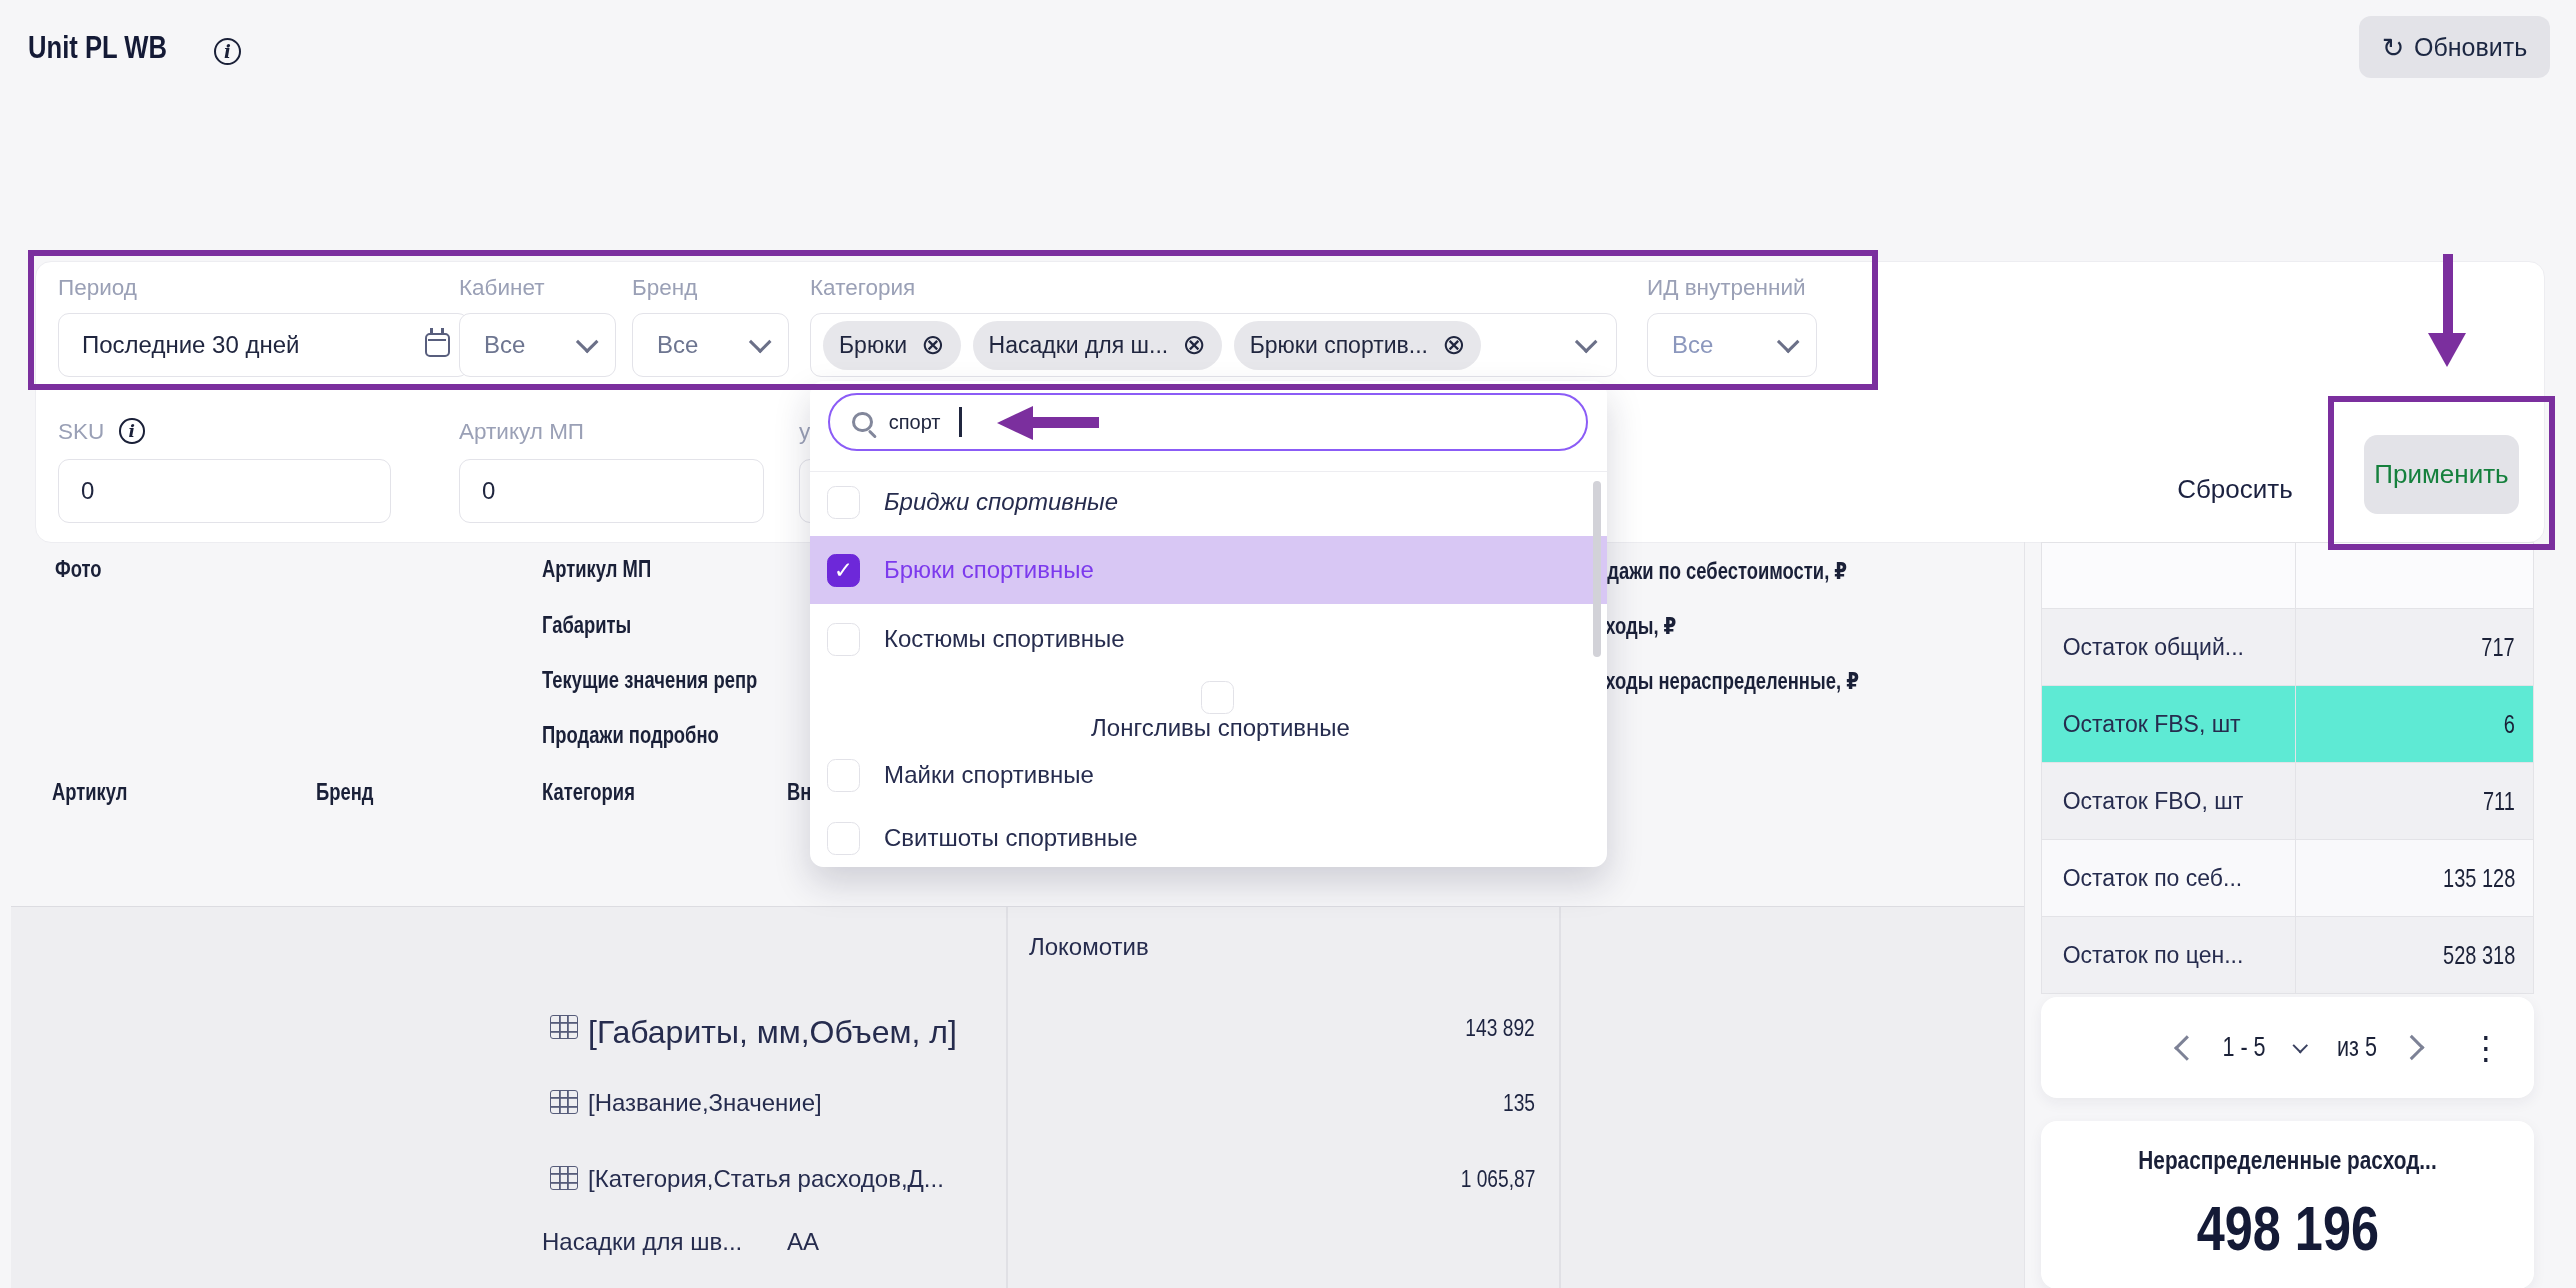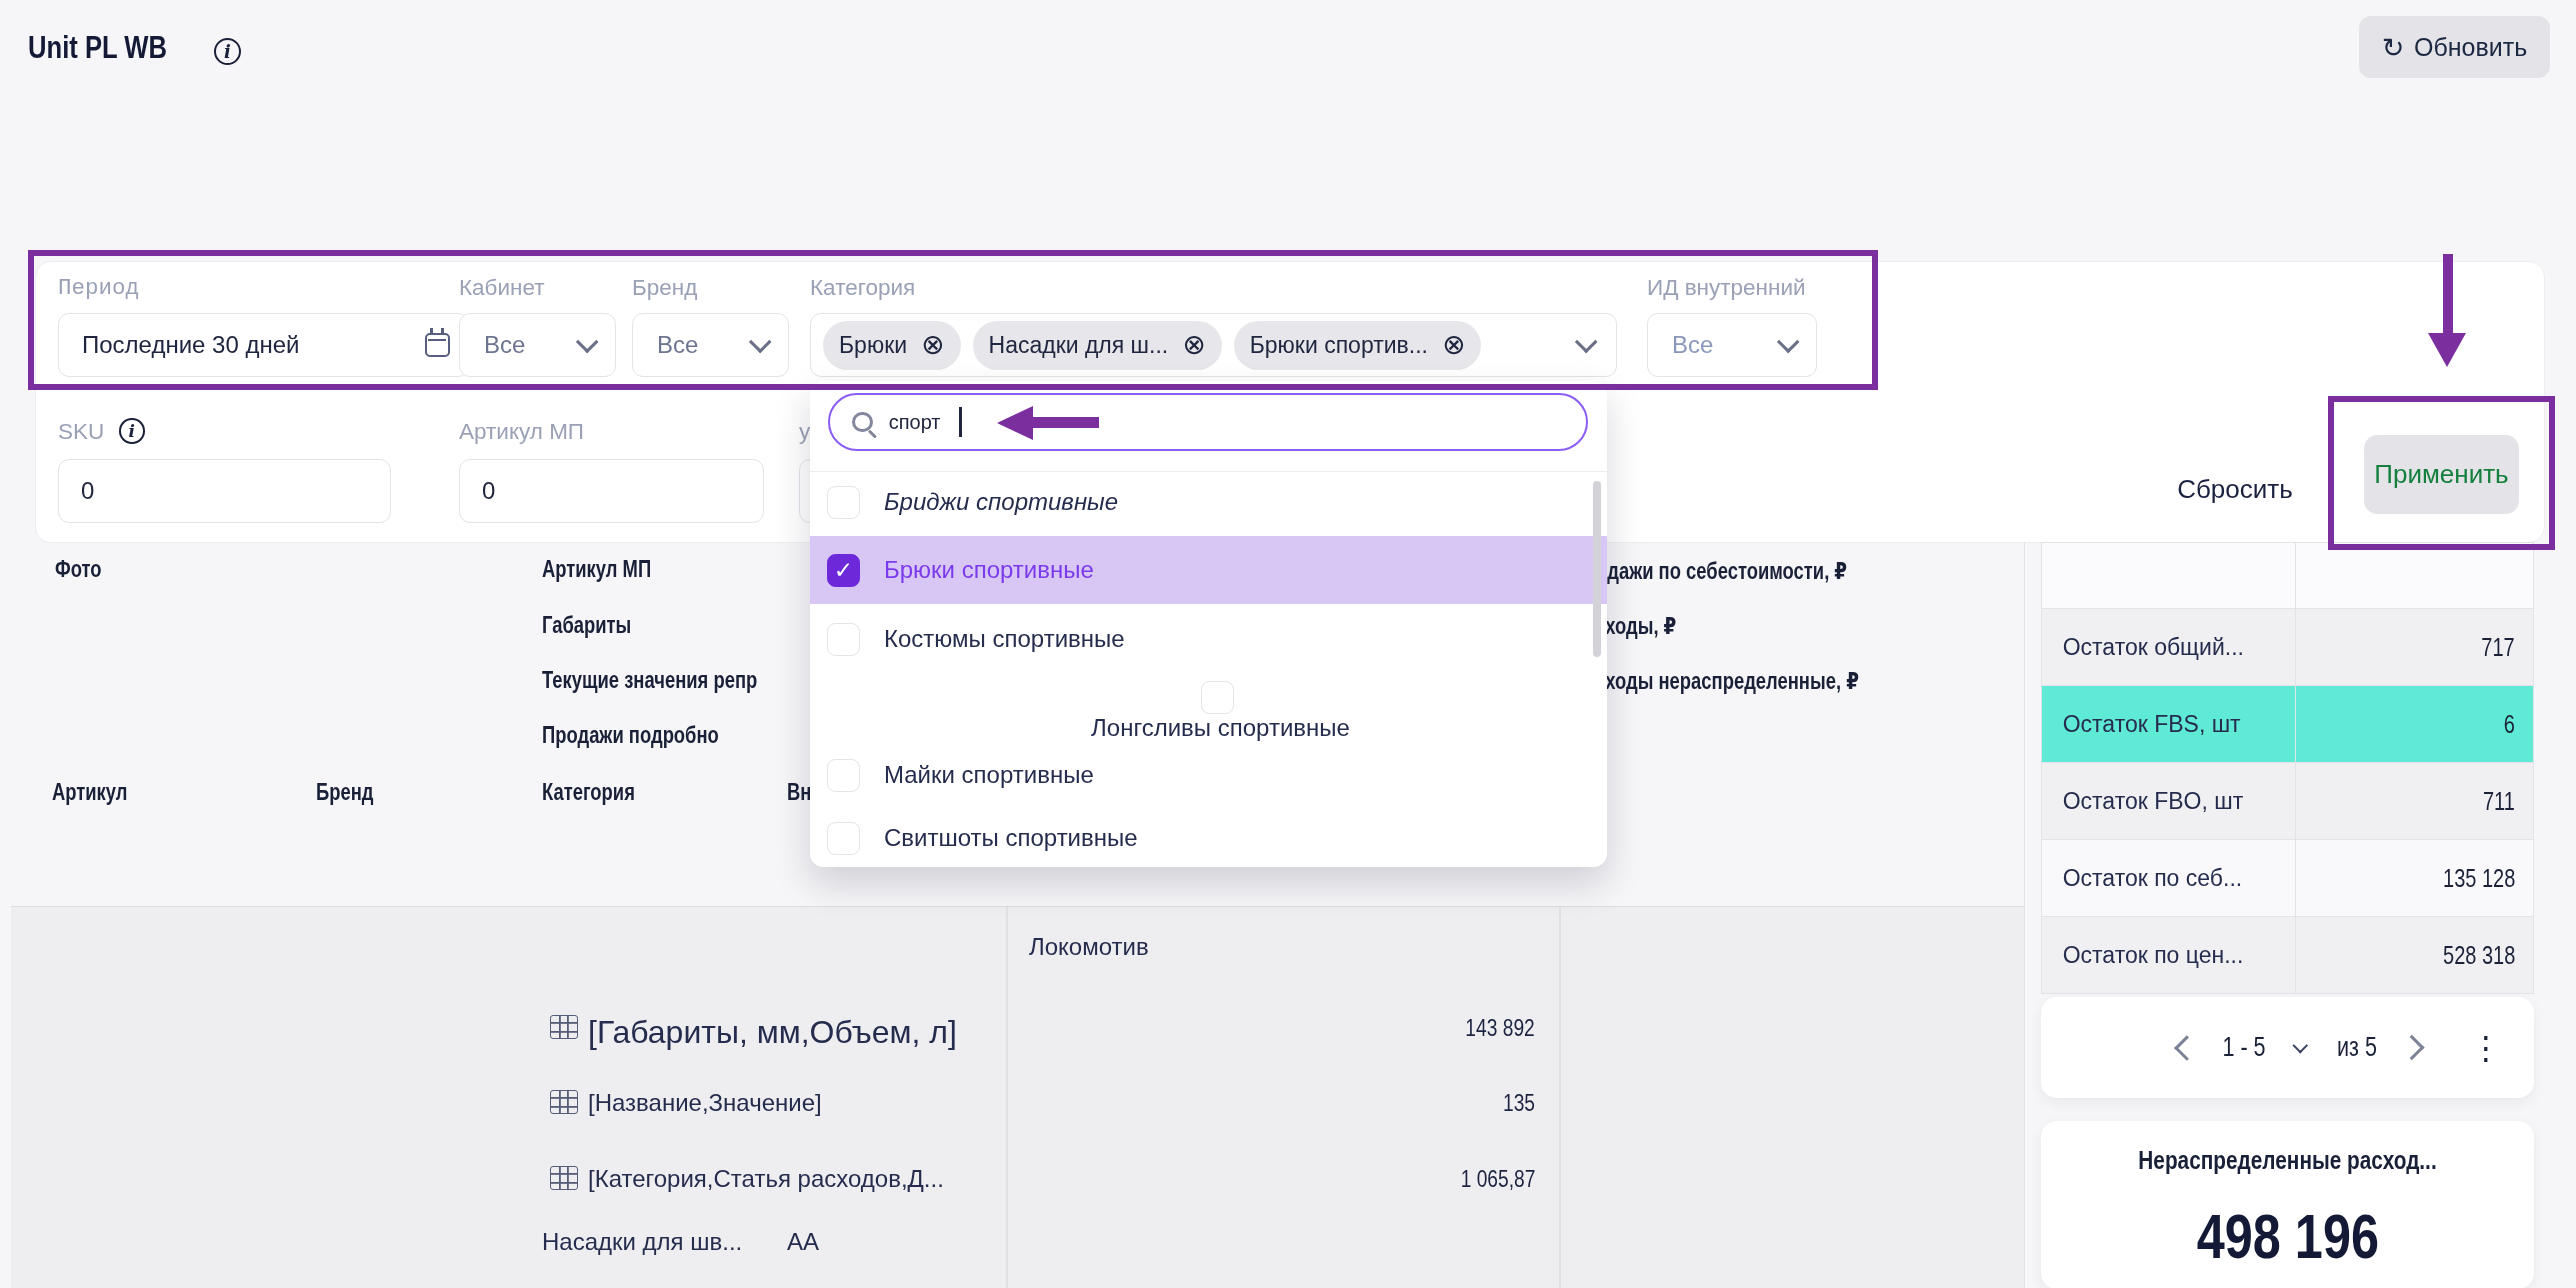--- a/index.html
+++ b/index.html
@@ -67,21 +67,21 @@
 <span class="ico-info abs" style="left:214px;top:38px;">i</span>
 
 <div class="abs" style="left:2359px;top:16px;width:191px;height:62px;background:#e3e3e8;border-radius:12px;
      display:flex;align-items:center;justify-content:center;gap:9.7px;font-size:25px;color:#1c2742;cursor:pointer;">
   <span style="font-family:'DejaVu Sans',sans-serif;font-size:27px;">↻</span>
   <span>Обновить</span>
 </div>
 
 <div class="abs" style="left:35px;top:261px;width:2510px;height:282px;background:#fff;border:1.2px solid #ededf1;border-radius:16px;box-sizing:border-box;"></div>
 
-<div class="abs lbl" style="left:58px;top:275px;font-family:Liberation Mono, monospace;">Период</div>
+<div class="abs lbl" style="left:58px;top:275px;">Период</div>
 <div class="abs lbl" style="left:459px;top:275px;">Кабинет</div>
 <div class="abs lbl" style="left:632px;top:275px;">Бренд</div>
 <div class="abs lbl" style="left:810px;top:275px;">Категория</div>
 <div class="abs lbl" style="left:1647px;top:275px;">ИД внутренний</div>
 
 <div class="fld" style="left:58px;top:313px;width:411px;height:64px;padding-left:23px;align-items:center;">
   <span>Последние 30 дней</span>
   <span class="cal" style="position:absolute;right:18px;"></span>
 </div>
 <div class="fld" style="left:459px;top:313px;width:157px;height:64px;padding-left:24px;">
@@ -211,21 +211,21 @@
   <span style="font-size:27px;color:#1b2138;">
     <span class="cnc">из 5</span></span>
   <span class="pchev right"></span>
   <span style="position:absolute;right:32px;font-size:32px;color:#1b2138;font-family:'DejaVu Sans',sans-serif;">⋮</span>
 </div>
 
 <div class="abs" style="left:2041px;top:1121px;width:493px;height:168px;background:#fff;border-radius:16px;
      box-shadow:0 4.9px 13.4px rgba(30,35,60,.06);">
   <div style="text-align:center;margin-top:24px;font-size:26px;font-weight:700;color:#1a2038;">
     <span class="cnc">Нераспределенные расход...</span></div>
-  <div style="text-align:center;margin-top:24px;font-size:63px;font-weight:700;color:#141a36;">
+  <div style="text-align:center;margin-top:16px;font-size:63px;font-weight:700;color:#141a36;">
     <span class="cnc">498 196</span></div>
 </div>
 
 <div class="abs" style="left:810px;top:381px;width:797px;height:486px;background:#fff;border-radius:13.4px;
      box-shadow:0 16px 36px rgba(25,30,60,.18);z-index:40;">
   <div style="position:absolute;left:18px;top:12px;width:760px;height:58px;border:2.4px solid #8b5cf6;border-radius:30px;
        box-sizing:border-box;display:flex;align-items:center;padding-left:22px;gap:16px;background:#fff;">
     <span class="mag"></span>
     <span style="font-size:20px;color:#20263f;">спорт</span>
     <span class="cursor"></span>

